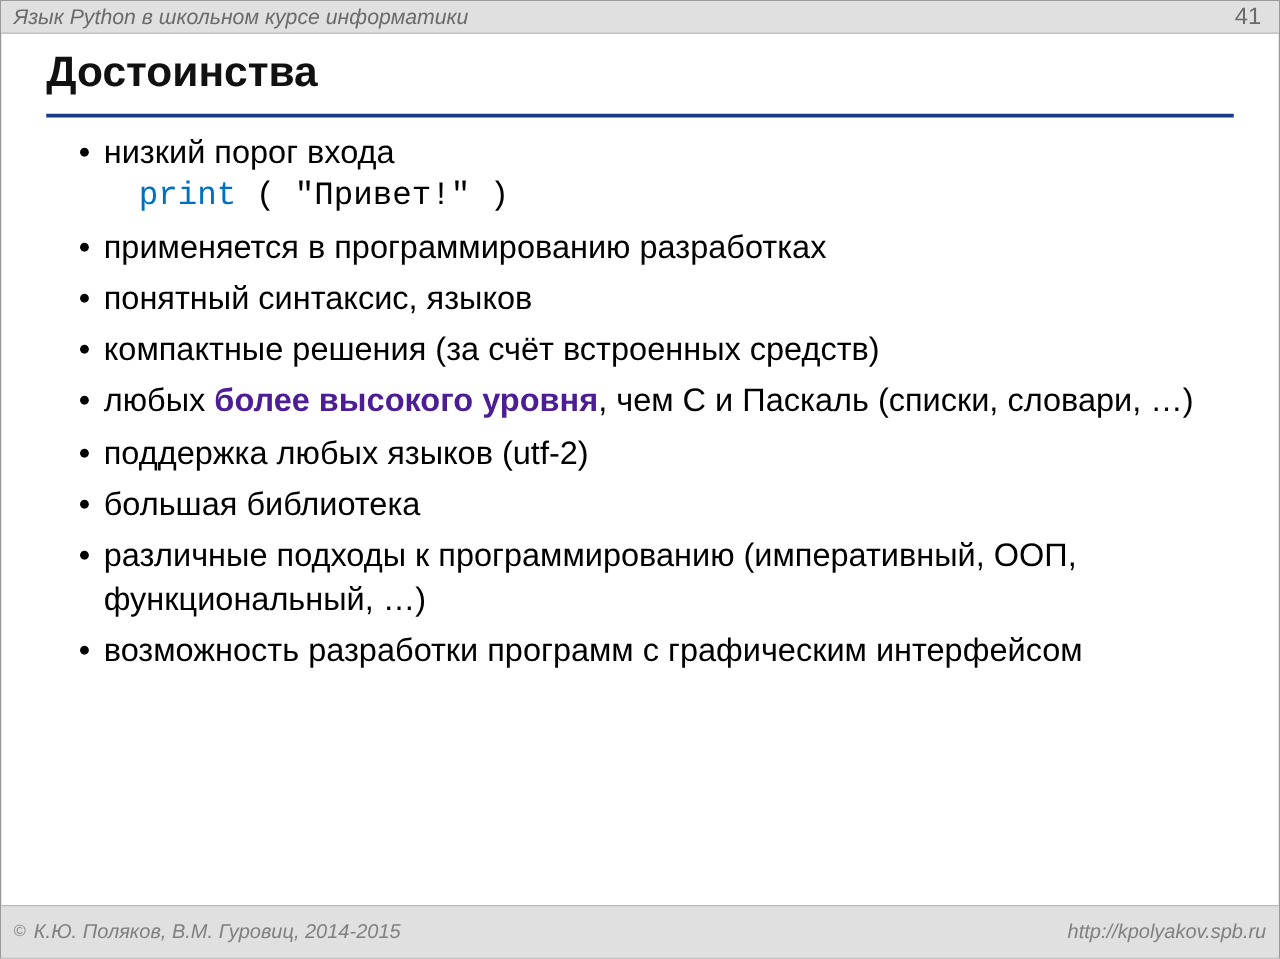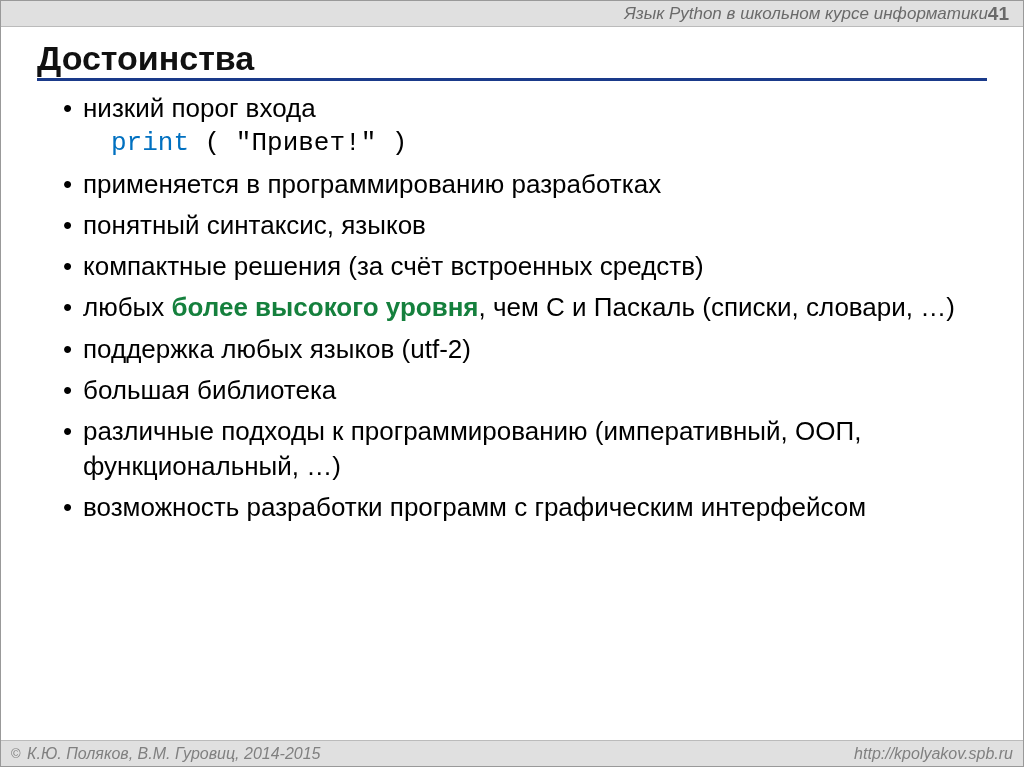--- a/index.html
+++ b/index.html
@@ -14,45 +14,45 @@
       width: 1024px;
       height: 767px;
       display: flex;
       flex-direction: column;
       border: 1px solid #999;
     }
     .header {
       background: #e0e0e0;
       border-bottom: 1px solid #bbb;
       display: flex;
-      justify-content: flex-end;
+      justify-content: space-between;
       align-items: center;
       padding: 2px 10px;
       height: 26px;
     }
     .header-title {
       font-style: italic;
       color: #6a6a6a;
       font-size: 17px;
     }
     .page-number {
       color: #6a6a6a;
       font-size: 19px;
-      font-weight: bold;
+      font-weight: normal;
       padding-right: 4px;
     }
     .content {
       flex: 1;
       padding: 8px 36px 8px 36px;
     }
     .title {
       font-size: 34px;
       font-weight: bold;
       color: #111;
-      padding: 4px 0 0 0;
+      padding: 4px 0 13px 0;
       border-bottom: 3px solid #1a3a8a;
       margin-bottom: 10px;
     }
     ul.bullets {
       list-style: none;
       padding-left: 26px;
     }
     ul.bullets > li {
       position: relative;
       font-size: 26px;
@@ -79,31 +79,31 @@
     .code-keyword {
       color: #0070c0;
       font-family: "Courier New", Courier, monospace;
       margin-top: 48px;
     }
     .code-rest {
       color: #000;
       font-family: "Courier New", Courier, monospace;
     }
     .emph-blue {
-      color: #15803d;
+      color: #4c1d95;
       font-weight: bold;
     }
     .footer {
       background: #e0e0e0;
       border-top: 1px solid #bbb;
       display: flex;
       justify-content: space-between;
       align-items: center;
       padding: 2px 10px;
-      height: 26px;
+      height: 42px;
     }
     .footer-left, .footer-right {
       font-style: italic;
       color: #808080;
       font-size: 16px;
     }
     .copyright-symbol {
       font-style: normal;
       font-size: 13px;
       vertical-align: 1px;

